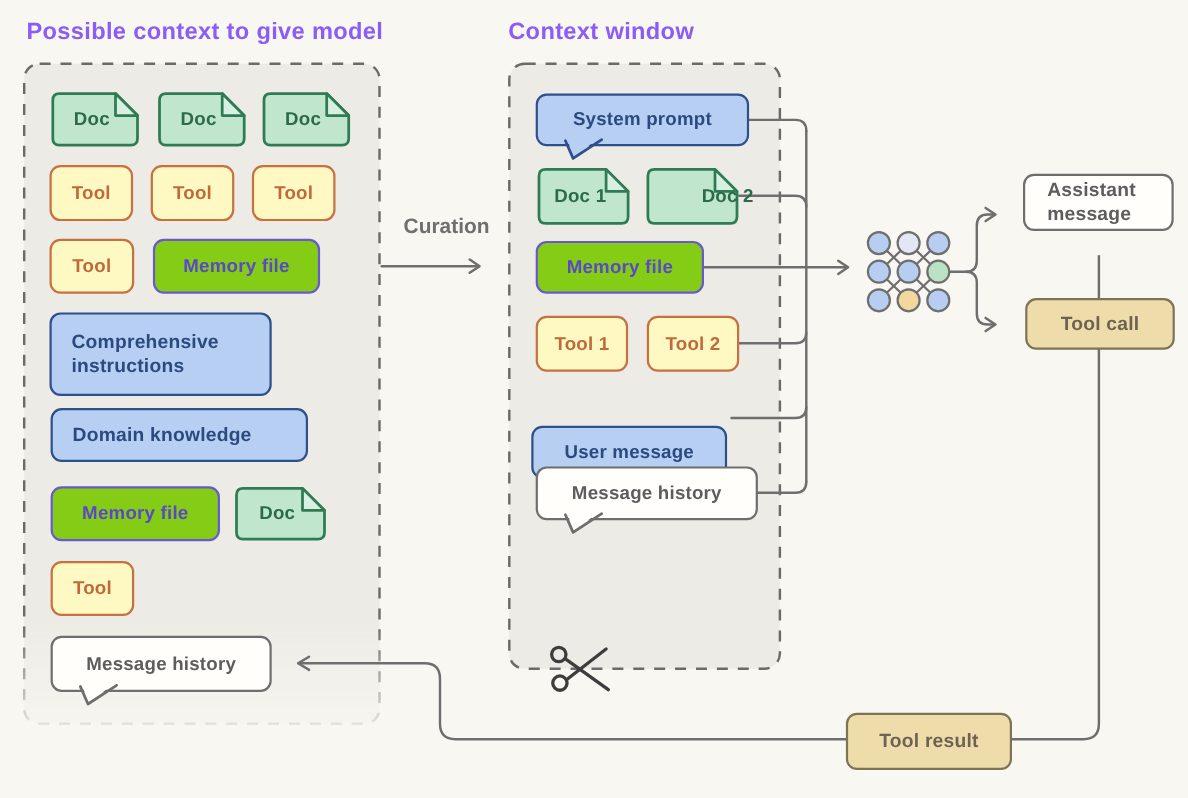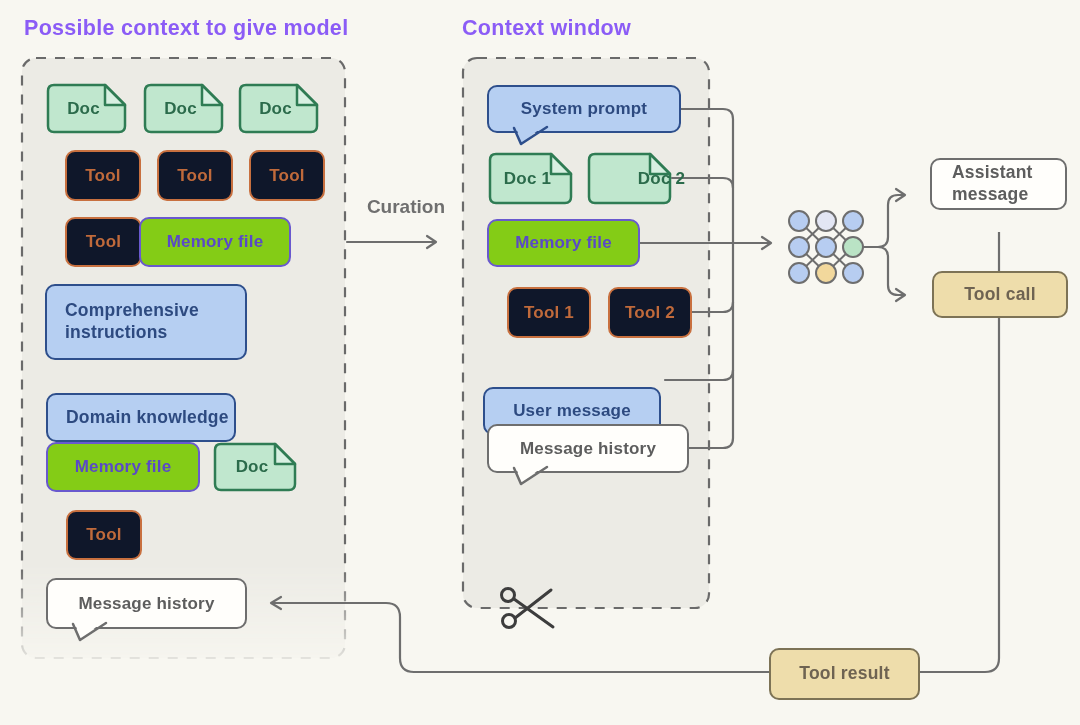--- a/index.html
+++ b/index.html
@@ -15,21 +15,21 @@
   .small-label{
     position:absolute;z-index:3;font-size:19px;font-weight:bold;
     color:#6f6f6f;text-align:right;
   }
   .box{
     position:absolute;z-index:2;box-sizing:border-box;
     border-radius:10px;border:2.5px solid;
     display:flex;align-items:center;justify-content:center;
     font-weight:bold;font-size:17px;letter-spacing:.2px;line-height:1.25;
   }
-  .tool{background:#0f172a;border-color:#c8703f;color:#c06a3b;margin-left:20px;}
+  .tool{background:#fef9c3;border-color:#c8703f;color:#c06a3b;}
   .memory{background:#84cc16;border-color:#6959ce;color:#5a49c7;}
   .blue{background:#b6cff2;border-color:#2e4f8c;color:#2d4a80;}
   .white{background:#fffefb;border-color:#6e6e6e;color:#5d5d5d;}
   .tan{background:#eeddab;border-color:#7d7356;color:#6e6352;}
   .left-align{justify-content:flex-start;padding-left:18px;text-align:left;}
   .doc-shape{
     position:absolute;z-index:2;border:none;background:transparent;
     display:flex;align-items:center;justify-content:center;
     font-weight:bold;font-size:17px;color:#2b6b4b;letter-spacing:.2px;
   }
@@ -158,21 +158,21 @@
 <div class="box tool" style="left:45px;top:217px;width:77px;height:50px;">
     <span>Tool</span>
   </div>
 <div class="box memory" style="left:139px;top:217px;width:152px;height:50px;">
     <span>Memory file</span>
   </div>
 
 <div class="box blue left-align" style="left:45px;top:284px;width:202px;height:76px;font-size:17.5px;">
     <span>Comprehensive instructions</span>
   </div>
-<div class="box blue left-align" style="left:46px;top:393px;width:190px;height:49px;font-size:17.5px;text-align:center;">
+<div class="box blue left-align" style="left:46px;top:371px;width:234px;height:49px;font-size:17.5px;text-align:center;">
     <span>Domain knowledge</span>
   </div>
 
 <div class="box memory" style="left:46px;top:442px;width:154px;height:50px;">
     <span>Memory file</span>
   </div>
 <div class="doc-shape" style="left:213px;top:442px;width:84px;height:50px;">
     <svg width="84" height="50" viewBox="0 0 84 50" style="position: absolute; left: 0px; top: 0px; overflow: visible;">
       <path d="M 8 2 H 62 L 82 22 V 42 Q 82 48 76 48 H 8 Q 2 48 2 42 V 8 Q 2 2 8 2 Z" fill="#c0e7ce" stroke="#2f7c54" stroke-width="2.5" stroke-linejoin="round"></path>
       <path d="M 62 2 L 82 22 L 62 22 Z" fill="#d8f0e2" stroke="#2f7c54" stroke-width="2.5" stroke-linejoin="round"></path>

